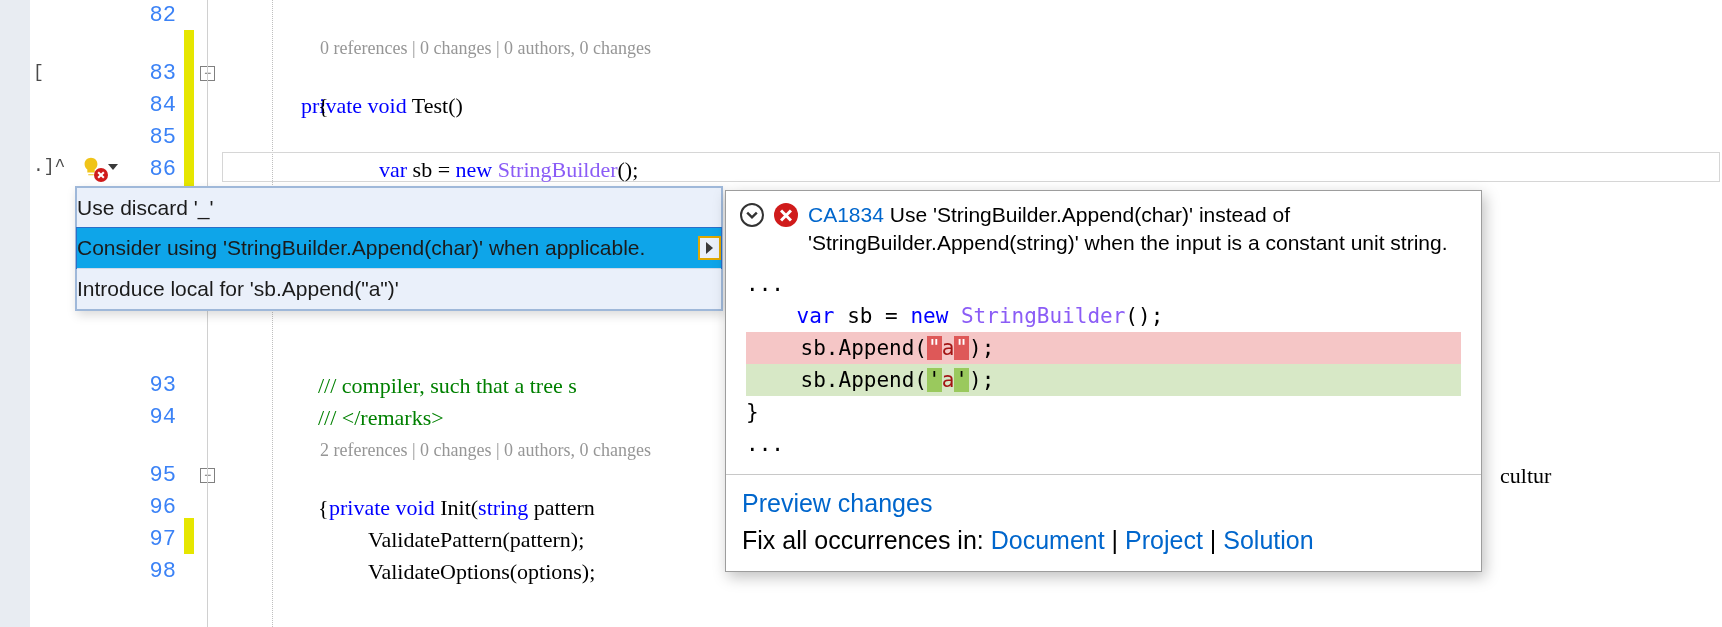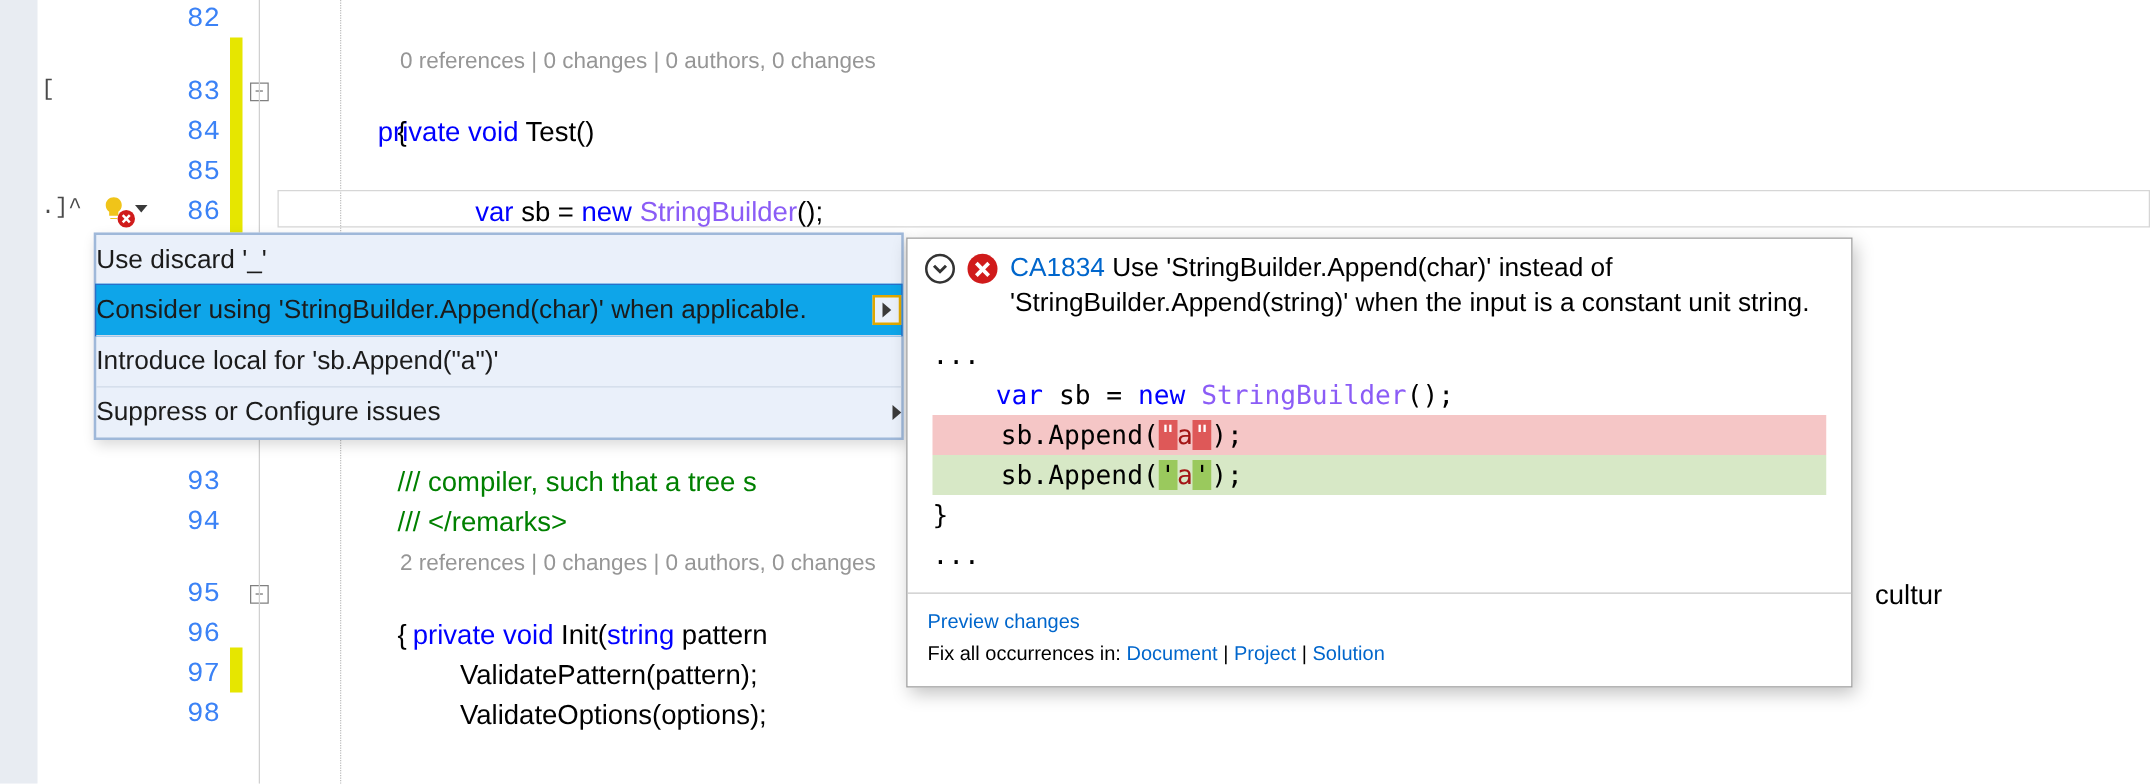--- a/index.html
+++ b/index.html
@@ -91,21 +91,21 @@
     border: 1px solid #808080;
     background: #fff;
     display:flex;align-items:center;justify-content:center;
     font-size:12px;color:#606060;line-height:1;
   }
 
   
   .codeline {
     position: absolute;
     left: 222px;
-    font-family: Liberation Sans, sans-serif;
+    font-family: Liberation Serif, serif;
     font-size: 22px;
     color: #000;
     white-space: pre;
     line-height: 32px;
   }
   .codelens {
     color: #969696;
     font-size: 18px;
   }
   .kw { color: #0000ff; }
@@ -220,21 +220,21 @@
   }
   .tok-add {
     background:#9ac95d;color:#000;padding:0 1px;
   }
   .pv-sep {
     height:1px;background:#c8c8c8;margin:4px 0;
   }
   .pv-footer {
     padding: 6px 16px 12px 16px;
     font-family:"Segoe UI",sans-serif;
-    font-size: 16px;
+    font-size: 25px;
   }
   .pv-link { color:#0066cc; }
   .pv-footer .row { padding: 4px 0;}
 </style>
 </head>
 <body>
 
 <div class="outer-left"></div>
 
 <span class="left-sym" style="top:62px">[</span>
@@ -304,24 +304,20 @@
   </div>
   <div class="qa-item qa-selected qa-sep-top">
     <span>Consider using 'StringBuilder.Append(char)' when applicable.</span>
     <span class="qa-arrow-box">
       <span class="qa-arrow"></span>
     </span>
   </div>
   <div class="qa-item qa-sep-top">
     <span>Introduce local for 'sb.Append("a")'</span>
   </div>
-  <div class="qa-item qa-sep-top">
-    <span>Suppress or Configure issues</span>
-    <span class="qa-arrow"></span>
-  </div>
 </div>
 
 <div class="preview">
   <div class="pv-header">
     <span class="pv-toggle">
       <svg viewBox="0 0 10 10">
           <path d="M1 3 L5 7 L9 3" stroke="#333" stroke-width="2" fill="none"></path>
         </svg>
     </span>
     <span class="pv-err"></span>

